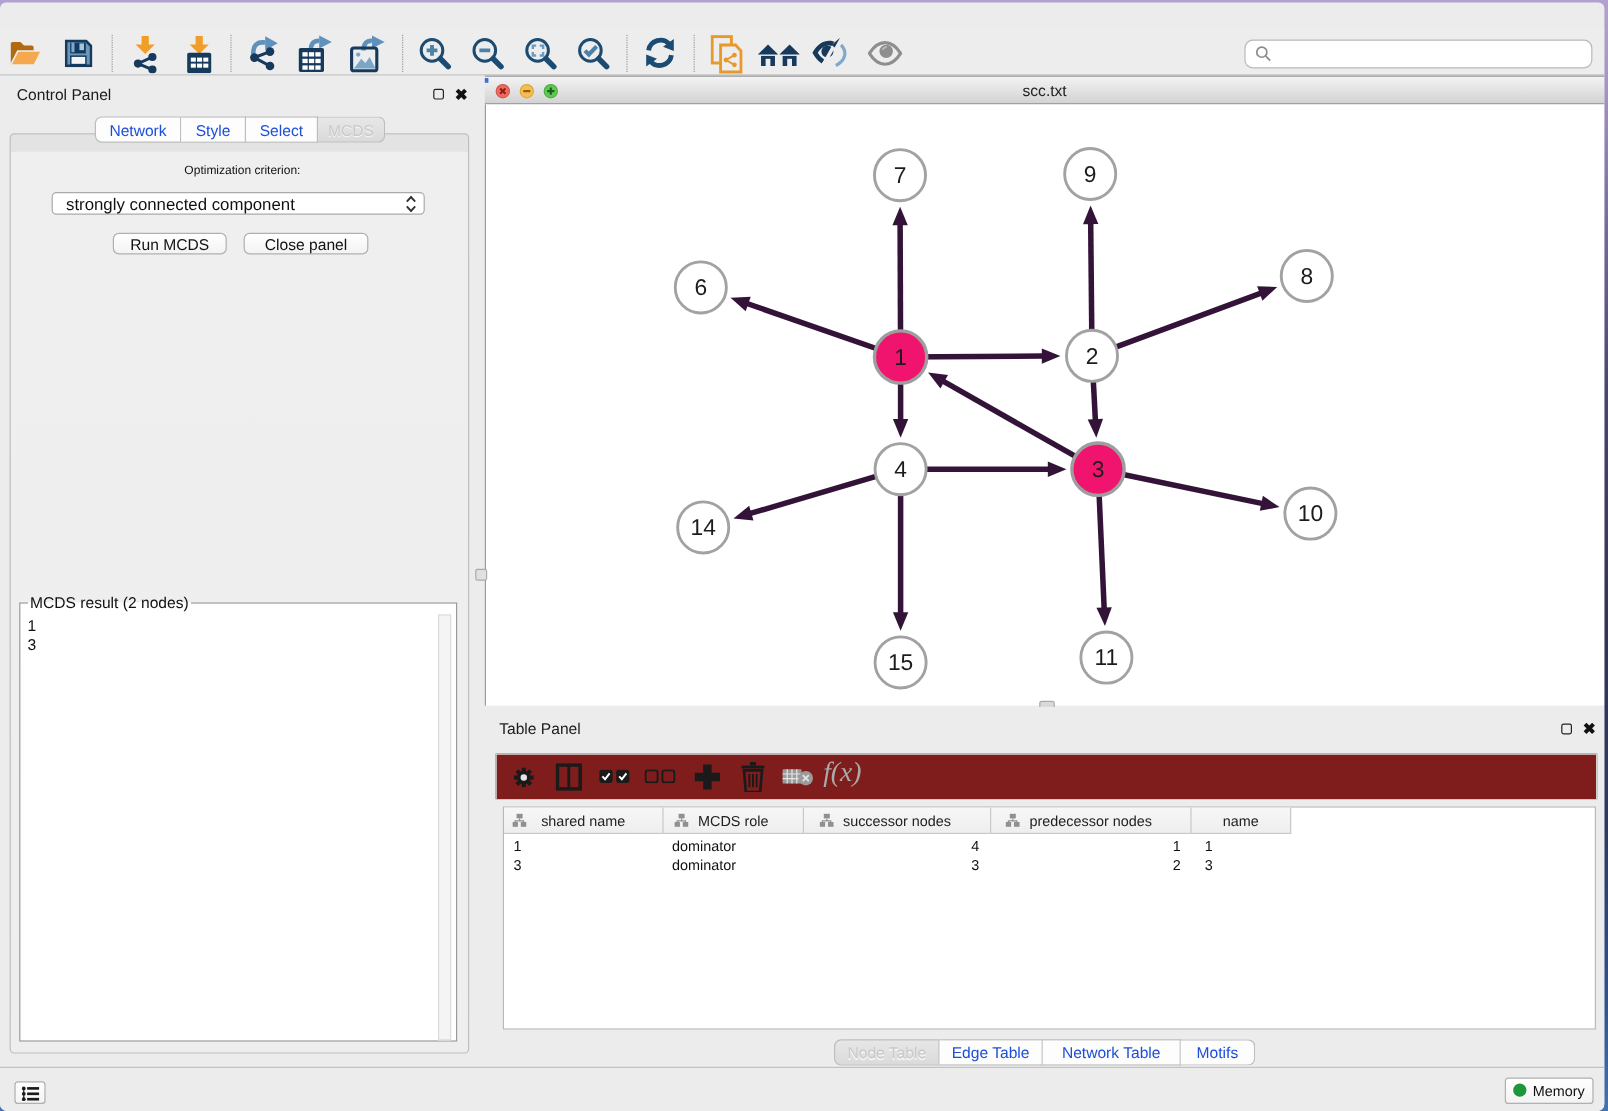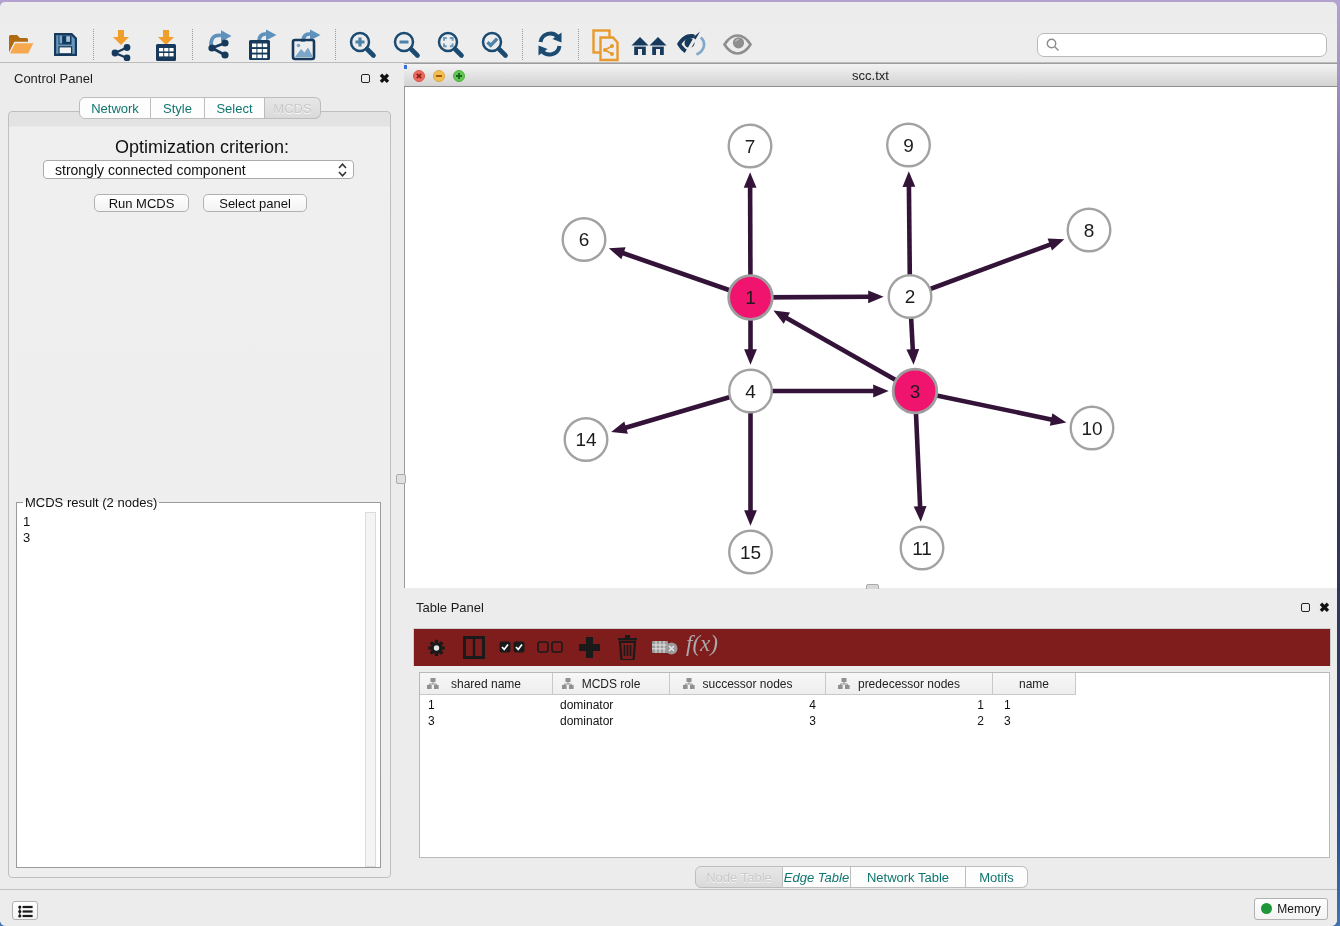--- a/index.html
+++ b/index.html
@@ -16,21 +16,21 @@
 .sep{position:absolute;top:5px;height:31px;width:0;border-left:1px dotted #9a9a9a;}
 .ticon{position:absolute;top:0;}
 #search{position:absolute;left:1037px;top:9px;width:290px;height:24px;background:#fff;border:1px solid #b9b9b9;border-radius:7px;box-sizing:border-box;}
 
 #cpanel{position:absolute;left:0;top:61px;width:404px;height:826px;background:#ececec;}
 .ptitle{font-size:13px;color:#1c1c1c;}
 .floatico{position:absolute;width:9px;height:9px;border:1.5px solid #222;border-radius:2px;box-sizing:border-box;background:transparent;}
 .closeico{position:absolute;font-size:13px;color:#111;font-weight:bold;line-height:11px;}
 #cpbox{position:absolute;left:8px;top:48px;width:383px;height:767px;background:linear-gradient(180deg,#e3e3e3 0px,#e3e3e3 14px,#efefef 15px,#eeeeee 100%);border:1px solid #bfbfbf;border-radius:4px;box-sizing:border-box;}
 .tabrow{position:absolute;display:flex;height:22px;}
-.tab{height:22px;line-height:22px;font-size:13px;color:#0f766e;background:#fdfdfd;border:1px solid #bdbdbd;border-left:none;padding:0;text-align:center;box-sizing:border-box;}
+.tab{height:22px;line-height:22px;font-size:13px;color:#1d4ed8;background:#fdfdfd;border:1px solid #bdbdbd;border-left:none;padding:0;text-align:center;box-sizing:border-box;}
 .tab.first{border-left:1px solid #bdbdbd;border-radius:6px 0 0 6px;}
 .tab.last{border-radius:0 6px 6px 0;}
 .tab.sel{background:linear-gradient(#e7e7e7,#dadada);color:#c9c9c9;text-shadow:0 1px 0 #f8f8f8;}
 .btn{position:absolute;background:linear-gradient(#ffffff,#f3f3f3);border:1px solid #b1b1b1;border-radius:5px;font-size:13px;color:#111;text-align:center;box-sizing:border-box;}
 
 #netwin{position:absolute;left:404px;top:61px;width:933px;height:527px;}
 #nettitle{position:absolute;left:0;top:0;width:100%;height:22px;
  background:linear-gradient(#f3f3f3,#d3d3d3);border-top:1px solid #9d9d9d;border-bottom:1px solid #8f8f8f;box-sizing:content-box;}
 .mtl{position:absolute;top:6px;width:12px;height:12px;border-radius:50%;box-sizing:border-box;}
 #netcanvas{position:absolute;left:0;top:24px;width:932px;height:501px;background:#fff;border-left:1px solid #9a9a9a;}
@@ -183,30 +183,30 @@
     <div class="ptitle" style="position:absolute;left:14px;top:8px;">Control Panel</div>
     <div class="floatico" style="left:361px;top:11px;"></div>
     <div class="closeico" style="left:379px;top:10px;">✖</div>
     <div id="cpbox"></div>
     <div class="tabrow" style="left:79px;top:34px;">
       <div class="tab first" style="width:72px;">Network</div>
       <div class="tab" style="width:54px;">Style</div>
       <div class="tab" style="width:60px;">Select</div>
       <div class="tab last sel" style="width:56px;">MCDS</div>
     </div>
-    <div style="position:absolute;left:0;top:74px;width:404px;text-align:center;font-size:18px;color:#111;">Optimization criterion:</div>
+    <div style="position:absolute;left:0;top:74px;width:404px;text-align:center;font-size:10px;color:#111;">Optimization criterion:</div>
     <div style="position:absolute;left:43px;top:97px;width:311px;height:19px;background:#fff;border:1px solid #ababab;border-radius:4px;box-sizing:border-box;">
       <div style="position:absolute;left:11px;top:0;font-size:14px;color:#111;line-height:18px;">strongly connected component</div>
       <svg style="position:absolute;right:5px;top:2px;" width="11" height="14" viewBox="0 0 11 14">
         <path d="M2 5 L5.5 1.2 L9 5" fill="none" stroke="#333" stroke-width="1.6"></path>
         <path d="M2 9 L5.5 12.8 L9 9" fill="none" stroke="#333" stroke-width="1.6"></path>
       </svg>
     </div>
     <div class="btn" style="left:94px;top:131px;width:95px;height:18px;line-height:17px;">Run MCDS</div>
-    <div class="btn" style="left:203px;top:131px;width:104px;height:18px;line-height:17px;">Select panel</div>
+    <div class="btn" style="left:203px;top:131px;width:104px;height:18px;line-height:17px;">Close panel</div>
     <fieldset style="position:absolute;left:16px;top:432px;width:363px;height:371px;margin:0;padding:0;border:1px solid #9a9a9a;background:#fff;">
       <legend style="font-size:13px;color:#111;margin-left:6px;padding:0 2px;">MCDS result (2 nodes)</legend>
       <div style="position:absolute;left:6px;top:4px;font-size:13px;color:#111;line-height:16px;">1<br>3</div>
       <div style="position:absolute;right:4px;top:2px;width:9px;height:353px;background:#f4f4f4;border:1px solid #dcdcdc;"></div>
     </fieldset>
   </div>
   <div id="netwin">
     <div id="nettitle">
       <div class="mtl" style="left:9px;background:#ee6a5f;border:1px solid #d3584e;">
         <svg width="10" height="10" viewBox="0 0 10 10" style="position:absolute;left:0;top:0;">
@@ -388,21 +388,21 @@
       <div class="tcell" style="left:406px;top:24px;width:158px;text-align:right;">1</div>
       <div class="tcell" style="left:584px;top:24px;">1</div>
       <div class="tcell" style="left:8px;top:40px;">3</div>
       <div class="tcell" style="left:140px;top:40px;">dominator</div>
       <div class="tcell" style="left:250px;top:40px;width:146px;text-align:right;">3</div>
       <div class="tcell" style="left:406px;top:40px;width:158px;text-align:right;">2</div>
       <div class="tcell" style="left:584px;top:40px;">3</div>
     </div>
     <div class="tabrow" style="left:291px;top:277px;">
       <div class="tab first sel" style="width:88px;">Node Table</div>
-      <div class="tab" style="width:68px;font-style:italic;">Edge Table</div>
+      <div class="tab" style="width:86px;">Edge Table</div>
       <div class="tab" style="width:115px;">Network Table</div>
       <div class="tab last" style="width:62px;">Motifs</div>
     </div>
   </div>
   <div id="statusbar">
     <div class="btn" style="border-radius:3px;left:12px;top:11px;width:26px;height:19px;">
       <svg width="15" height="13" viewBox="0 0 15 13" style="margin-top:3px;">
         <path d="M1.8 2 V11" stroke="#1a1a1a" stroke-width="1"></path>
           <g fill="#1a1a1a">
             <circle cx="1.8" cy="2" r="1.6"></circle>

